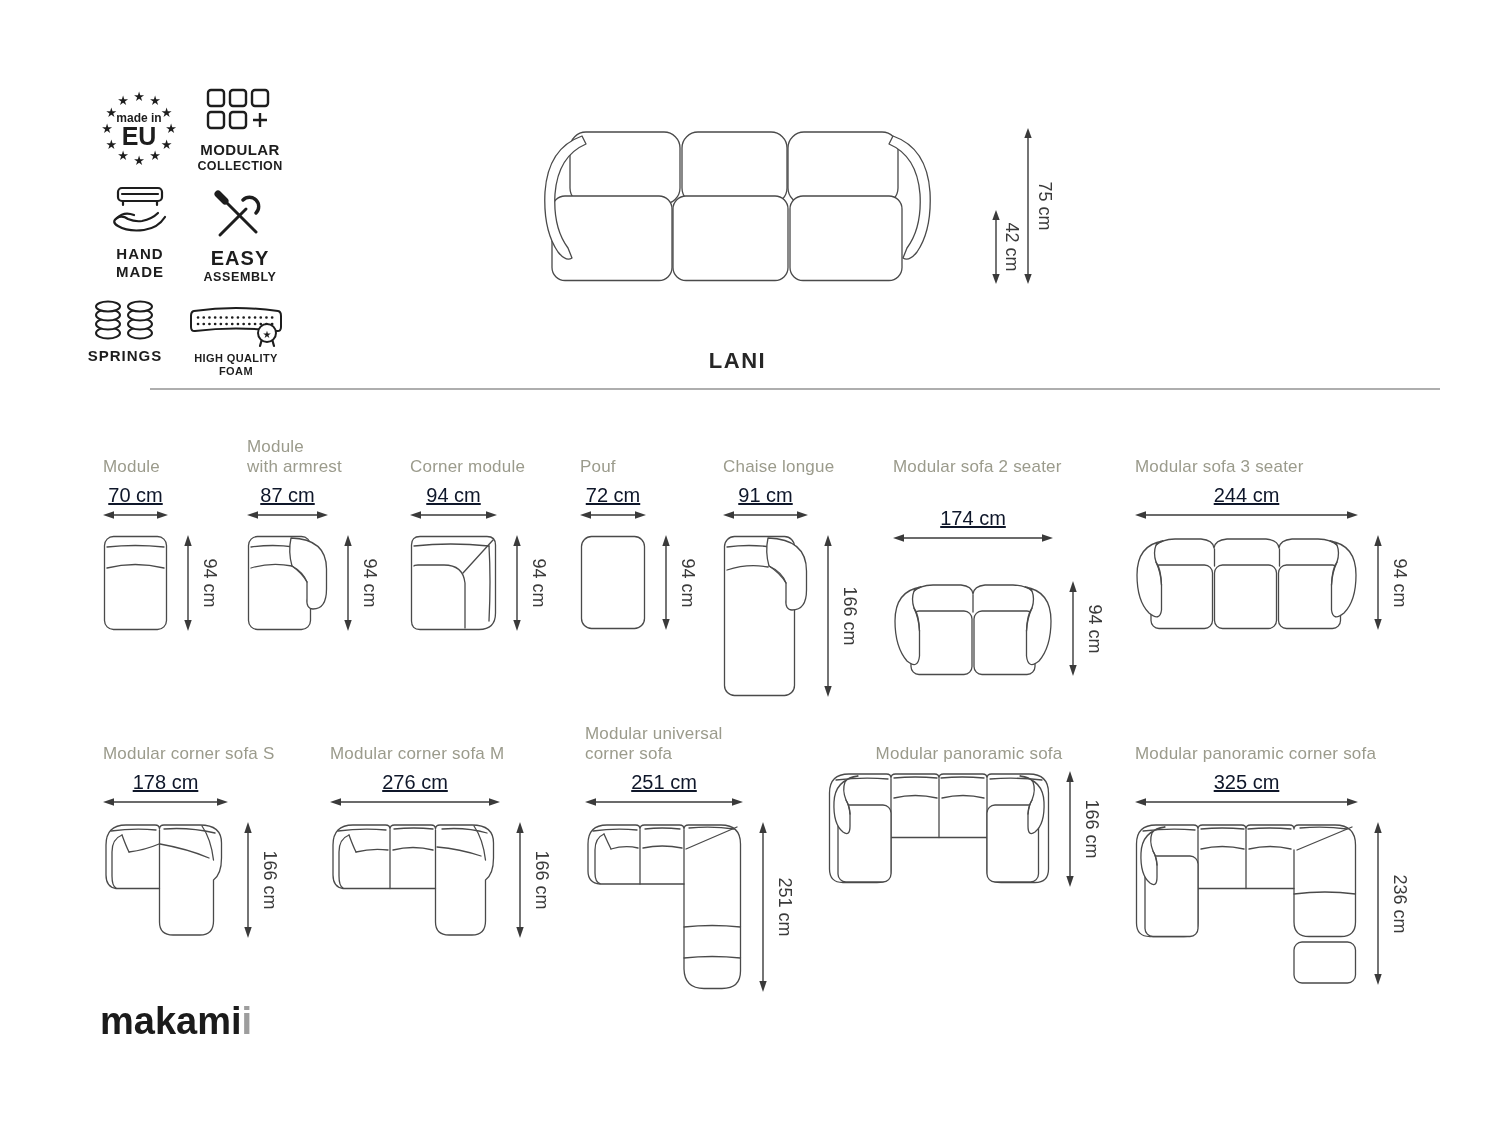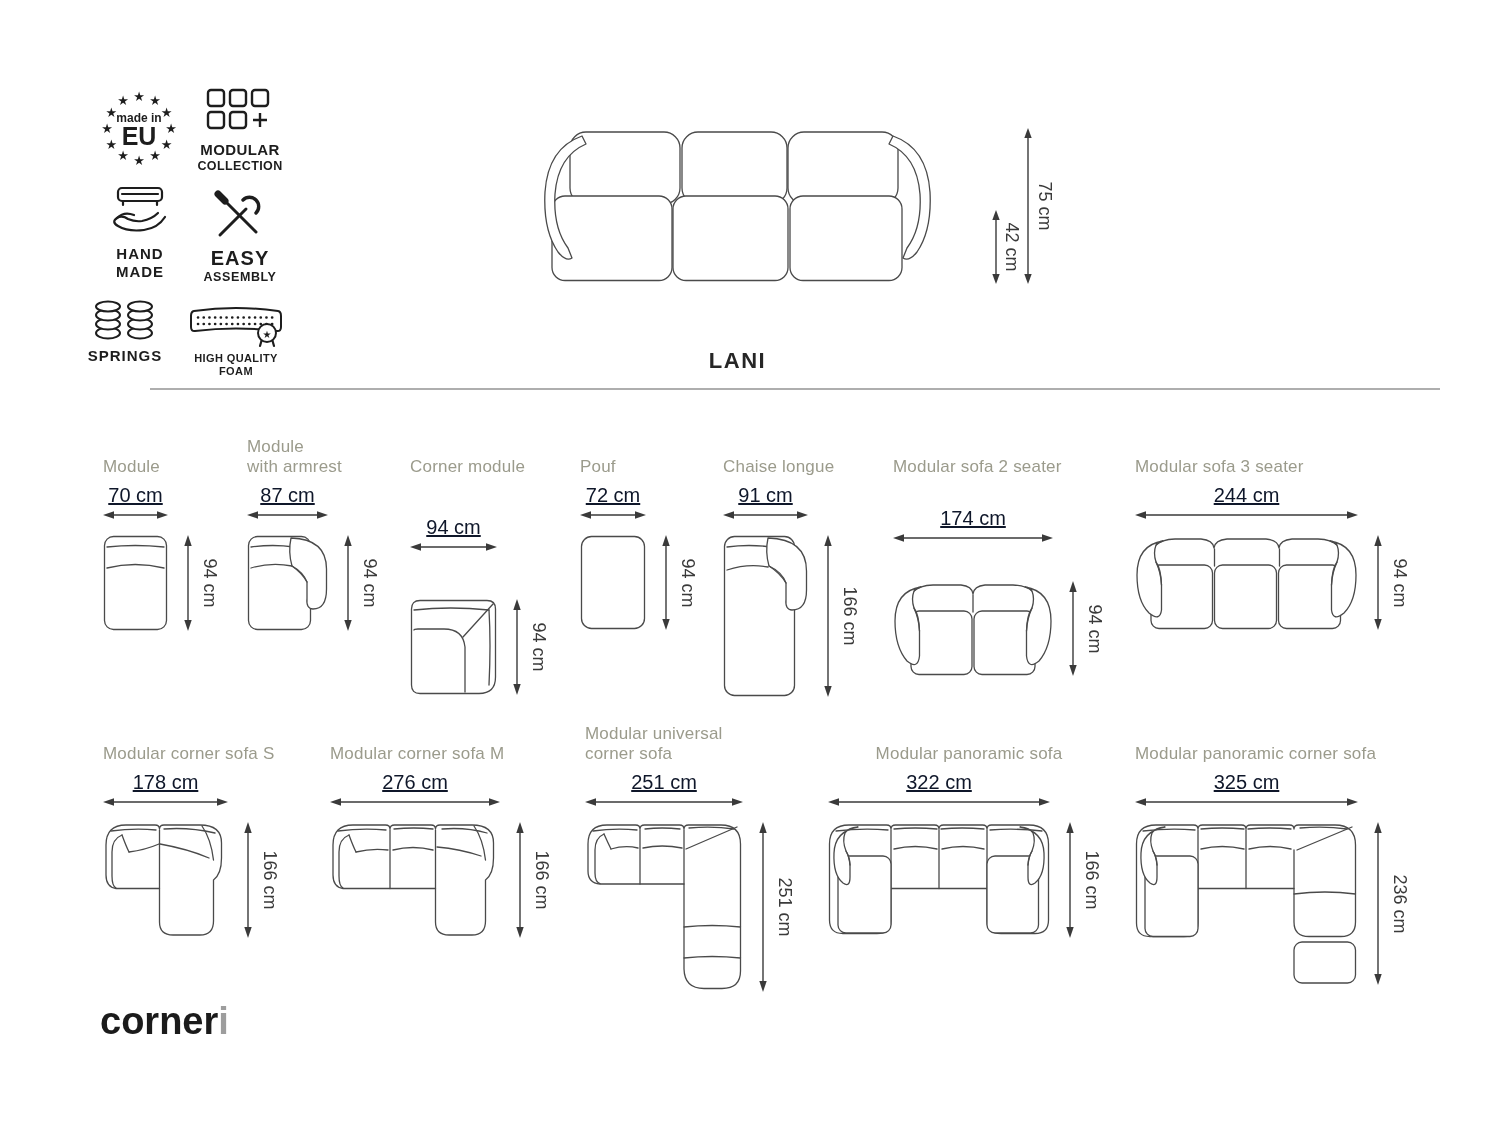--- a/index.html
+++ b/index.html
@@ -169,21 +169,21 @@
       <polygon points="6,0 2.3,10 9.7,10" fill="#3a3a3a"></polygon>
       <polygon points="6,156 2.3,146 9.7,146" fill="#3a3a3a"></polygon>
     </svg>
     <span class="vlabel" style="left:22px;">75 cm</span>
   </div>
 
   <div class="lani" style="left:540px;top:308px;width:395px;margin-top:40px;">LANI</div>
 
   <div class="divider" style="left:150px;top:388px;width:1290px;"></div>
 
-  <div class="logo" style="left:100px;top:1000px;"><span>corner</span><span class="gray">i</span></div>
+  <div class="logo" style="left:100px;top:1000px;"><span>makami</span><span class="gray">i</span></div>
 
 <div class="card" style="left: 103px; top: 432px;">
       <div class="card-title">
         <span>Module</span>
         <span></span>
       </div>
       <div class="dim-w" style="width:65px">
         <span class="wlabel">70 cm</span>
         <svg width="65" height="12" viewBox="0 0 65 12">
           <line x1="9" y1="6" x2="56" y2="6" stroke="#3a3a3a" stroke-width="1.4"></line>
@@ -231,21 +231,21 @@
         <div class="vdim-col" style="height:96px">
           <svg width="12" height="96" viewBox="0 0 12 96">
             <line x1="6" y1="9" x2="6" y2="87" stroke="#3a3a3a" stroke-width="1.4"></line>
             <polygon points="6,0 2.3,11 9.7,11" fill="#3a3a3a"></polygon>
             <polygon points="6,96 2.3,85 9.7,85" fill="#3a3a3a"></polygon>
           </svg>
           <span class="vlabel">94 cm</span>
         </div>
       </div>
     </div>
-    <div class="card" style="left: 410px; top: 432px; gap: 32px;">
+    <div class="card" style="left: 410px; top: 432px;">
       <div class="card-title">
         <span>Corner module</span>
         <span></span>
       </div>
       <div class="dim-w" style="width:87px">
         <span class="wlabel">94 cm</span>
         <svg width="87" height="12" viewBox="0 0 87 12">
           <line x1="9" y1="6" x2="78" y2="6" stroke="#3a3a3a" stroke-width="1.4"></line>
           <polygon points="0,6 11,2.3 11,9.7" fill="#3a3a3a"></polygon>
           <polygon points="87,6 76,2.3 76,9.7" fill="#3a3a3a"></polygon>
@@ -506,28 +506,20 @@
             <polygon points="6,170 2.3,159 9.7,159" fill="#3a3a3a"></polygon>
           </svg>
           <span class="vlabel">251 cm</span>
         </div>
       </div>
     </div>
     <div class="card" style="left: 828px; top: 719px; text-align: center;">
       <div class="card-title">
         <span>Modular panoramic sofa</span>
         <span></span>
-      </div>
-      <div class="dim-w" style="width:222px">
-        <span class="wlabel">322 cm</span>
-        <svg width="222" height="12" viewBox="0 0 222 12">
-          <line x1="9" y1="6" x2="213" y2="6" stroke="#3a3a3a" stroke-width="1.4"></line>
-          <polygon points="0,6 11,2.3 11,9.7" fill="#3a3a3a"></polygon>
-          <polygon points="222,6 211,2.3 211,9.7" fill="#3a3a3a"></polygon>
-        </svg>
       </div>
       <div class="card-body">
         <div><svg width="222" height="116" viewBox="0 0 222 116" fill="none" stroke="#4a4a4a" stroke-width="1.3" stroke-linecap="round" stroke-linejoin="round">
             <path d="M 63 66.5 L 63 99 Q 63 111.5 49 111.5 L 15 111.5 Q 1.5 111.5 1.5 98 L 1.5 22 Q 1.5 3 21 3 L 58.5 3 Q 63 3 63 7 Q 63 3 67.5 3 L 106.5 3 Q 111 3 111 7 Q 111 3 115.5 3 L 154.5 3 Q 159 3 159 7 Q 159 3 163.5 3 L 201 3 Q 220.5 3 220.5 22 L 220.5 98 Q 220.5 111.5 207 111.5 L 173 111.5 Q 159 111.5 159 99 L 159 66.5 Z" fill="#ffffff"></path>
             <path d="M 63 8 L 63 66.5"></path>
             <path d="M 111 8 L 111 66.5"></path>
             <path d="M 159 8 L 159 66.5"></path>
             <rect x="10" y="34" width="53" height="77" rx="8" fill="#ffffff"></rect>
             <rect x="159" y="34" width="51.5" height="77" rx="8" fill="#ffffff"></rect>
             <path d="M 30 5 Q 7 9 6 31 Q 5 53 15 61 Q 22 66 22 55 L 22 43 Q 21 34 18 29 Q 14 19 17 11 Q 20 6 30 5 Z" fill="#ffffff"></path>

